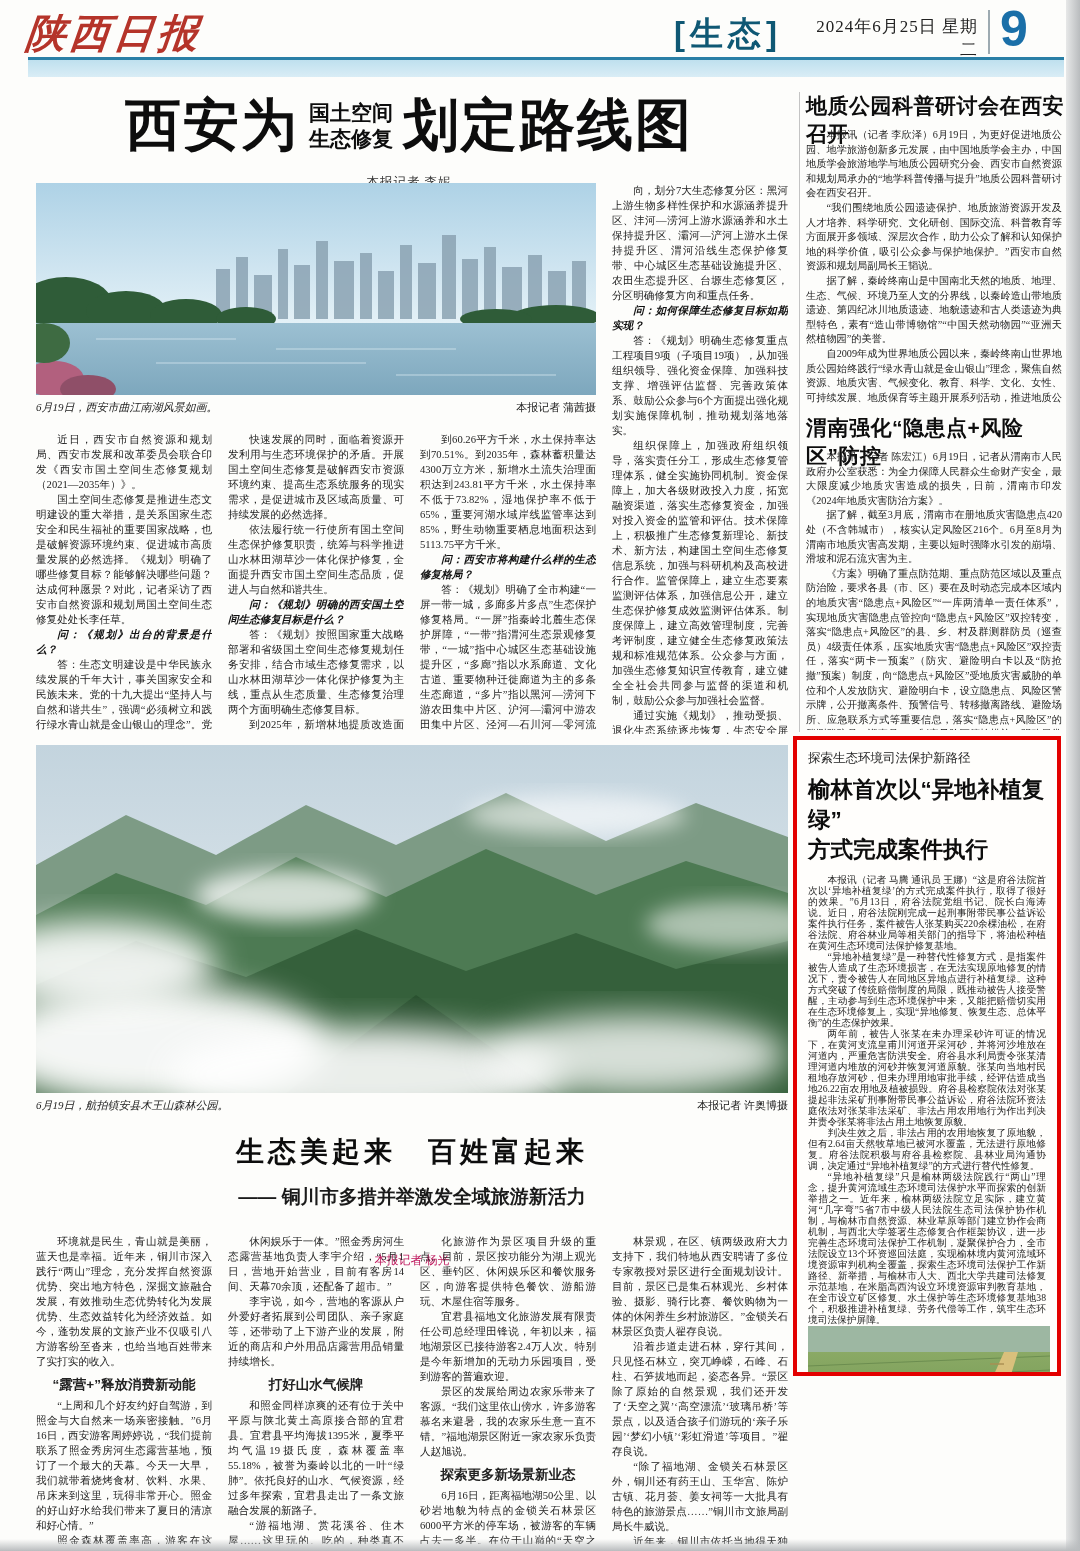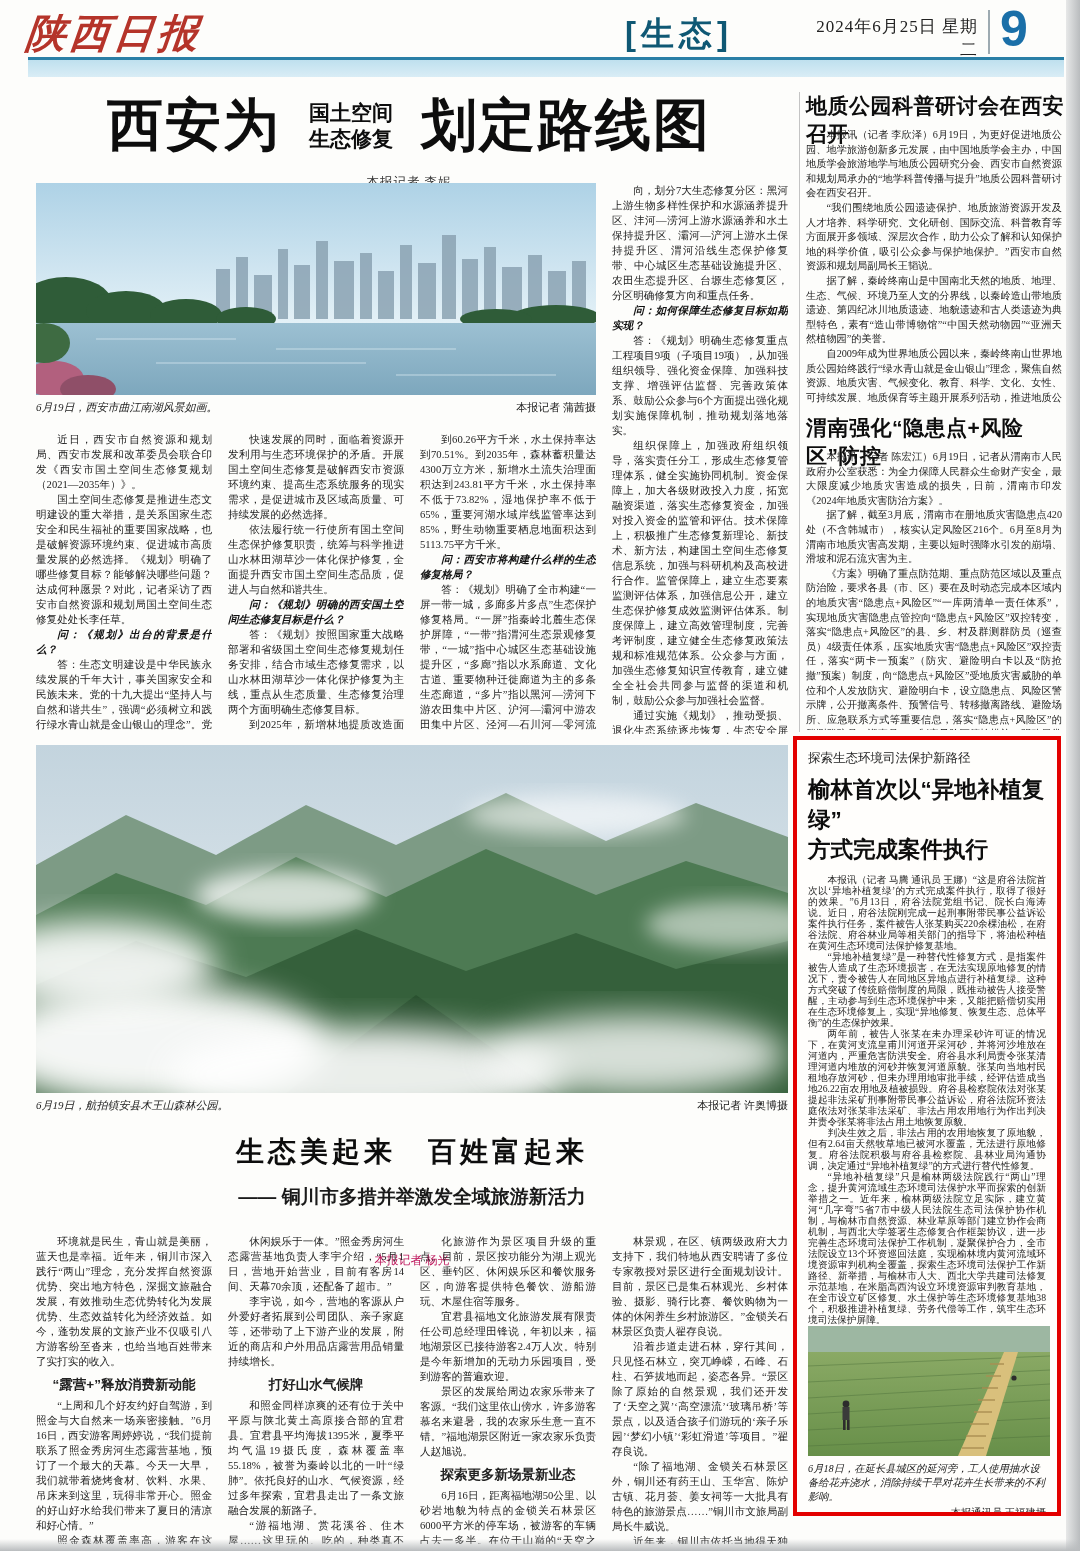--- a/index.html
+++ b/index.html
@@ -6,53 +6,53 @@
   .page{position:relative;width:1080px;height:1551px;background:#fdfdfb;overflow:hidden;
         font-family:"Liberation Serif","DejaVu Serif",serif;color:#1c1c1c;
         box-shadow:0 8px 22px rgba(0,0,0,.4);}
   .edge-right{position:absolute;right:0;top:0;width:14px;height:100%;
         background:linear-gradient(to right,#e7e8e8,#b9bcbe);}
   .edge-bottom{position:absolute;left:0;bottom:0;width:100%;height:12px;
         background:linear-gradient(to bottom,rgba(255,255,255,0),#b9bcbe);}
   
   .logo{position:absolute;left:26px;top:6px;font-size:40px;font-weight:bold;font-style:italic;
         color:#b5342a;letter-spacing:4px;transform:skewX(-6deg);font-family:"DejaVu Serif",serif;}
-  .section{position:absolute;left:625px;top:12px;font-size:33px;font-weight:900;color:#0f5874;
+  .section{position:absolute;left:674px;top:12px;font-size:33px;font-weight:900;color:#0f5874;
         letter-spacing:5px;font-family:"Liberation Sans",sans-serif;}
   .dateblock{position:absolute;left:800px;top:15px;width:178px;text-align:right;}
   .dateblock .d1{font-size:17px;color:#222;letter-spacing:1px;}
   .dateblock .d2{font-size:9px;color:#444;margin-top:5px;text-align:right;}
   .vline{position:absolute;left:988px;top:10px;width:2px;height:44px;background:#9daab1;}
   .pagenum{position:absolute;left:1000px;top:0px;font-size:50px;font-weight:900;color:#1a6fa8;
         font-family:"Liberation Sans",sans-serif;}
   .band{position:absolute;left:28px;top:57px;width:1036px;height:17px;
         background:linear-gradient(to bottom,#bfe0ee,#d9edf6);border-top:3px solid #2a7fa6;}
   
   .main-hl{position:absolute;left:30px;top:88px;width:758px;text-align:center;}
-  .hl-row{display:flex;justify-content:center;align-items:center;gap:28px;}
+  .hl-row{display:flex;justify-content:center;align-items:center;gap:10px;}
   .hl-big{font-size:56px;font-weight:900;font-family:"Liberation Sans",sans-serif;letter-spacing:2px;color:#0d0d0d;}
   .hl-stack{display:flex;flex-direction:column;justify-content:center;}
   .hl-small{font-size:21px;font-weight:900;font-family:"Liberation Sans",sans-serif;line-height:26px;color:#0d0d0d;}
   .byline{font-size:12.5px;color:#333;margin-top:10px;letter-spacing:1px;}
   
   .colbox{position:absolute;overflow:hidden;}
   .bp{margin:0;font-size:10.6px;line-height:15px;text-align:justify;text-indent:2em;color:#222;}
   .bp.q{font-style:italic;font-weight:600;color:#111;}
   .bp.h{text-indent:0;text-align:center;font-weight:900;font-style:normal;
         font-family:"Liberation Sans",sans-serif;font-size:13.5px;margin:8px 0 6px;}
   .caprow{position:absolute;display:flex;justify-content:space-between;align-items:flex-start;}
   .cap{font-size:11px;font-style:italic;color:#222;}
   .credit{font-size:11px;color:#222;white-space:nowrap;}
   
   .side-rule{position:absolute;left:799px;top:92px;width:1px;height:640px;background:#c4c4c4;}
   .side-title{position:absolute;left:806px;width:258px;font-size:21px;font-weight:900;
         font-family:"Liberation Sans",sans-serif;color:#0d0d0d;letter-spacing:0.5px;}
   .sidebody .bp{font-size:10.2px;line-height:14.6px;}
   
-  .redbox{position:absolute;left:793px;top:736px;width:268px;height:780px;border:4px solid #e30000;
+  .redbox{position:absolute;left:793px;top:736px;width:268px;height:640px;border:4px solid #e30000;
         background:#fffefc;box-sizing:border-box;padding:10px 11px;overflow:hidden;}
   .kicker{font-size:12.5px;color:#222;margin:0 0 8px;}
   .red-title{font-size:22.5px;font-weight:900;font-family:"Liberation Sans",sans-serif;
         line-height:30px;color:#0d0d0d;margin:0;}
   .redbody{height:452px;overflow:hidden;margin-top:9px;}
   .redbox .bp{font-size:9.7px;line-height:11px;}
   .redbox .cap{display:block;margin-top:6px;font-size:10.3px;line-height:14px;}
   .redbox .credit{display:block;text-align:right;font-size:10.3px;margin-top:2px;}
   .photo{display:block;}
   

